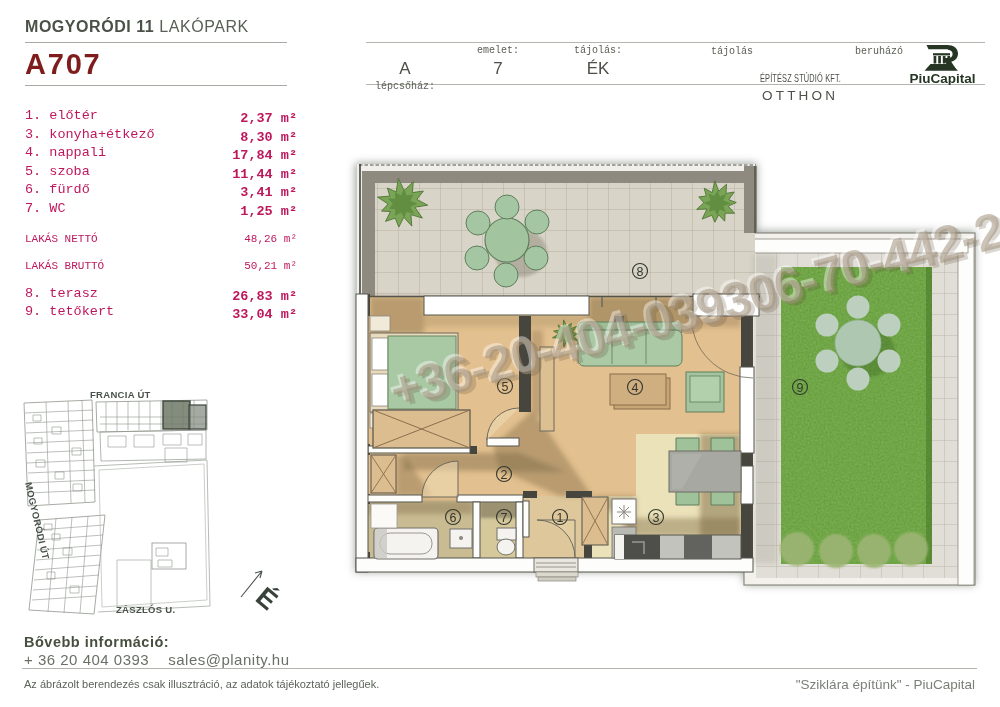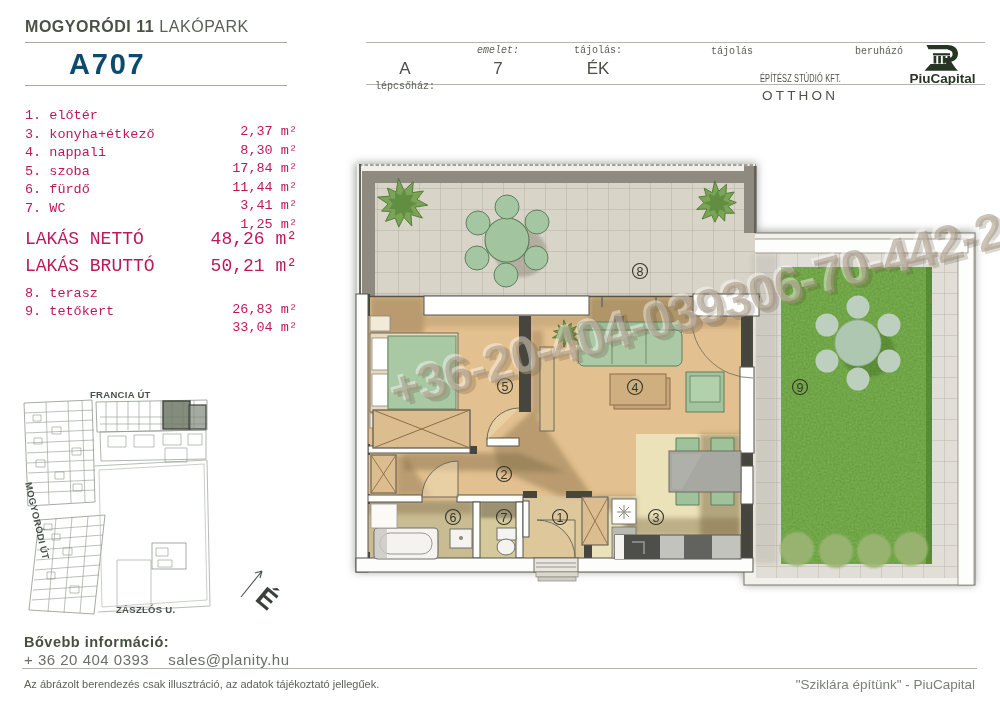--- a/index.html
+++ b/index.html
@@ -3,51 +3,51 @@
 <meta charset="utf-8">
 <title>A707</title>
 <style>
   html,body{margin:0;padding:0;background:#fff;}
   .page{position:relative;width:1000px;height:707px;background:#fff;overflow:hidden;
         font-family:"Liberation Sans",sans-serif;}
   .abs{position:absolute;}
   .rule{position:absolute;background:#a7aaa2;height:1px;}
   .hdr-title{left:25px;top:18px;font-size:16px;font-weight:bold;color:#4a5147;letter-spacing:.55px;}
   .hdr-title .light{font-weight:normal;color:#585f55;}
-  .a707{left:25px;top:48px;font-size:29px;font-weight:bold;color:#0c4a6e;letter-spacing:1.8px;margin-left:44px;}
+  .a707{left:25px;top:48px;font-size:29px;font-weight:bold;color:#7f1d1d;letter-spacing:1.8px;}
   
   .cell-label{font-family:"Liberation Mono",monospace;font-size:10px;color:#5a5e55;text-align:center;}
   .cell-value{font-size:17px;color:#4c5048;text-align:center;}
   
   .rooms{left:25px;top:107px;width:272px;font-family:"Liberation Mono",monospace;
          font-size:13.5px;color:#be185d;line-height:18.5px;}
   .row{position:relative;height:18.5px;white-space:pre;}
-  .row .val{position:absolute;right:0;top:16px;}
-  .tot{position:relative;height:27px;font-size:18px;}
+  .row .val{position:absolute;right:0;top:3px;font-weight:bold;}
+  .tot{position:relative;height:27px;font-size:11px;}
   .tot .val{position:absolute;right:0;top:0;}
   
   .f-bold{left:24px;top:634px;font-size:14.5px;font-weight:bold;color:#47503f;letter-spacing:.5px;}
   .f-contact{left:24px;top:651px;font-size:15px;color:#6b7066;letter-spacing:.5px;}
   .f-disc{left:24px;top:678px;font-size:11px;color:#5c635a;}
   .f-quote{right:25px;top:677px;font-size:13.5px;color:#7b8077;text-align:right;}
 </style>
 </head>
 <body>
 <div class="page">
 
   <div class="abs hdr-title">MOGYORÓDI 11 <span class="light">LAKÓPARK</span></div>
   <div class="rule" style="left:25px;top:42px;width:262px;"></div>
   <div class="abs a707">A707</div>
   <div class="rule" style="left:25px;top:85px;width:262px;"></div>
 
   <div class="rule" style="left:366px;top:42px;width:619px;background:#b3b6af;"></div>
   <div class="rule" style="left:366px;top:84px;width:619px;background:#b3b6af;"></div>
   <div class="abs cell-label" style="left:370px;top:45px;width:70px;margin-top:36px;">lépcsőház:</div>
   <div class="abs cell-value" style="left:370px;top:59px;width:70px;">A</div>
-  <div class="abs cell-label" style="left:463px;top:45px;width:70px;font-style:italic;">emelet:</div>
+  <div class="abs cell-label" style="left:463px;top:45px;width:70px;">emelet:</div>
   <div class="abs cell-value" style="left:463px;top:59px;width:70px;">7</div>
   <div class="abs cell-label" style="left:563px;top:45px;width:70px;">tájolás:</div>
   <div class="abs cell-value" style="left:563px;top:59px;width:70px;">ÉK</div>
   <div class="abs cell-label" style="left:711px;top:46px;">tájolás</div>
   <div class="abs" style="left:762px;top:48px;font-size:13.5px;color:#4c5048;letter-spacing:3.2px;margin-top:40px;">OTTHON</div>
   <div class="abs" style="left:760px;top:72.5px;font-size:10px;color:#4c5048;letter-spacing:.2px;
        transform:scaleX(.74);transform-origin:left;">ÉPÍTÉSZ STÚDIÓ KFT.</div>
   <div class="abs cell-label" style="left:855px;top:46px;">beruházó</div>
 
   <svg class="abs" style="left:905px;top:43px;" width="75" height="42" viewBox="0 0 75 42">

